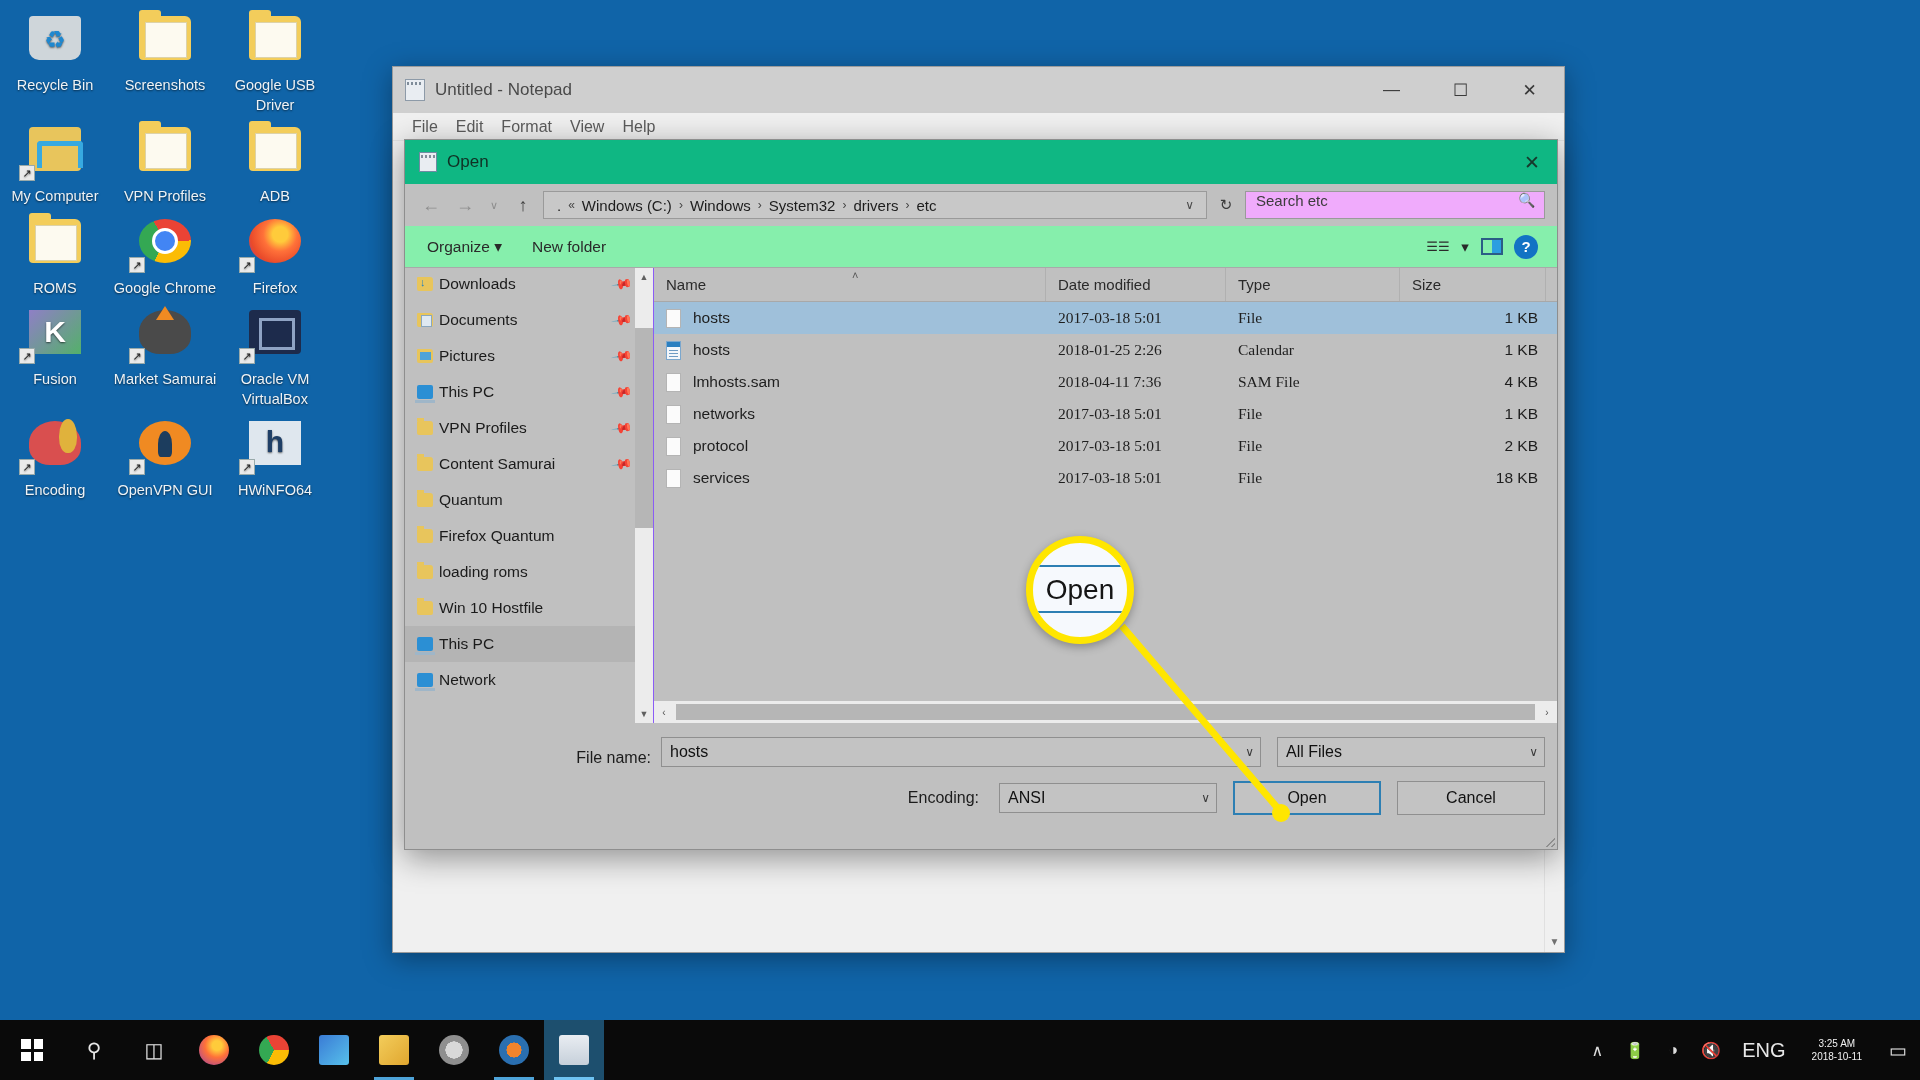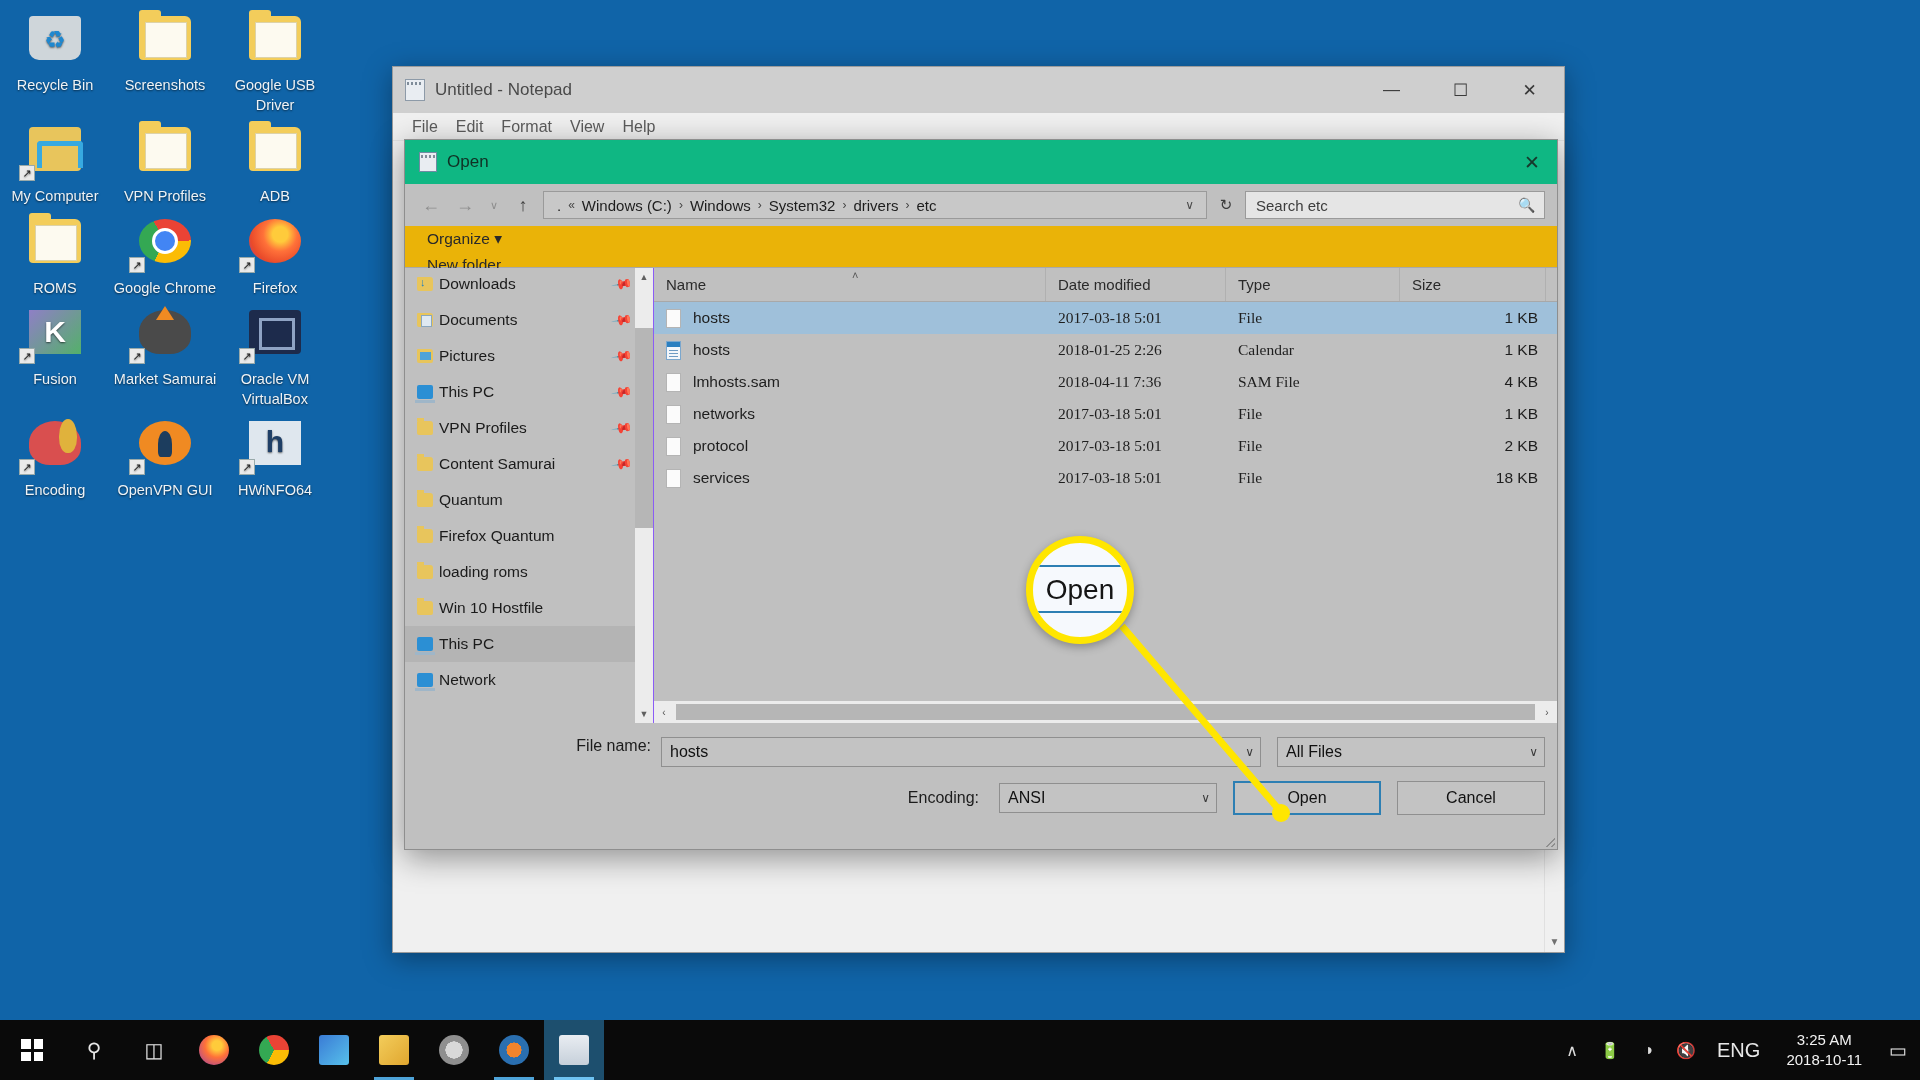--- a/index.html
+++ b/index.html
@@ -231,36 +231,35 @@
     padding: 0 6px 0 10px;
     font-size: 15px; color: #1d1d1d;
     cursor: text;
   }
   #crumbs { flex: 1; display: flex; align-items: center; gap: 3px; white-space: nowrap; }
   .crumb { padding: 1px 3px; cursor: pointer; }
   .crumb-sep { color: #444; font-size: 12px; padding: 0 1px; }
   #addr-caret { color: #4a4a4a; font-size: 12px; padding: 0 6px; cursor: pointer; }
   #refresh-btn { width: 26px; text-align: center; color: #3b3b3b; font-size: 15px; cursor: pointer; }
   #searchbox {
-    width: 300px; height: 28px; background: #e5e5e5;
+    width: 300px; height: 28px; background: #f0abfc;
     border: 1px solid #9a9a9a;
-    display: flex; align-items: center;
+    display: flex; 
     padding: 0 8px 0 10px;
     font-size: 15px; color: #3c3c3c;
     cursor: text;
   }
   #searchbox .sb-text { flex: 1; }
   #search-icon { font-size: 14px; color: #2e2e2e; }
 
   #dlg-toolbar {
-    height: 42px; display: flex; align-items: flex-start;
+    height: 42px; display: flex; align-items: center;
     padding: 0 14px;
-    background: #eab308;
+    background: #86efac;
     border-bottom: 1px solid #a9a9a9;
-    flex-direction: column;
   }
   .tb-item {
     font-size: 15.5px; color: #2a2a2a;
     padding: 4px 8px; margin-right: 14px; cursor: pointer;
   }
   .tb-spacer { flex: 1; }
   .tb-icon {
     width: 34px; height: 28px;
     display: flex; align-items: center; justify-content: center;
     cursor: pointer; color: #2a2a2a; font-size: 15px;
@@ -397,21 +396,21 @@
     height: 16px; background: #b6b6b6; margin: 0 2px; flex: 1; cursor: grab;
   }
 
   
   #dlg-bottom {
     position: absolute; left: 0; right: 0; bottom: 0; height: 126px;
     background: #c0c0c0;
   }
   #row-filename {
     position: absolute; left: 0; right: 12px; top: 14px;
-    display: flex; align-items: flex-start;
+    display: flex; align-items: flex-end;
   }
   .lbl {
     font-size: 16px; color: #1c1c1c; text-align: right;
     padding-right: 10px;
   }
   .combo {
     height: 30px; background: #c3c3c3;
     border: 1px solid #8f8f8f;
     display: flex; align-items: center;
     padding: 0 6px 0 8px;
@@ -507,21 +506,21 @@
   }
   .tray-ico {
     width: 38px; height: 60px;
     display: flex; align-items: center; justify-content: center;
     color: #dcdcdc; font-size: 16px; cursor: pointer;
   }
   #tray-lang {
     padding: 0 12px; color: #e8e8e8; font-size: 20px; cursor: pointer;
   }
   #clock {
-    padding: 0 14px; color: #f2f2f2; font-size: 15px;
+    padding: 0 14px; color: #f2f2f2; font-size: 10px;
     line-height: 1.35; text-align: center; cursor: pointer;
   }
   #action-center {
     width: 44px; height: 60px;
     display: flex; align-items: center; justify-content: center;
     color: #e4e4e4; font-size: 19px; cursor: pointer;
   }
 </style>
 </head>
 <body>

